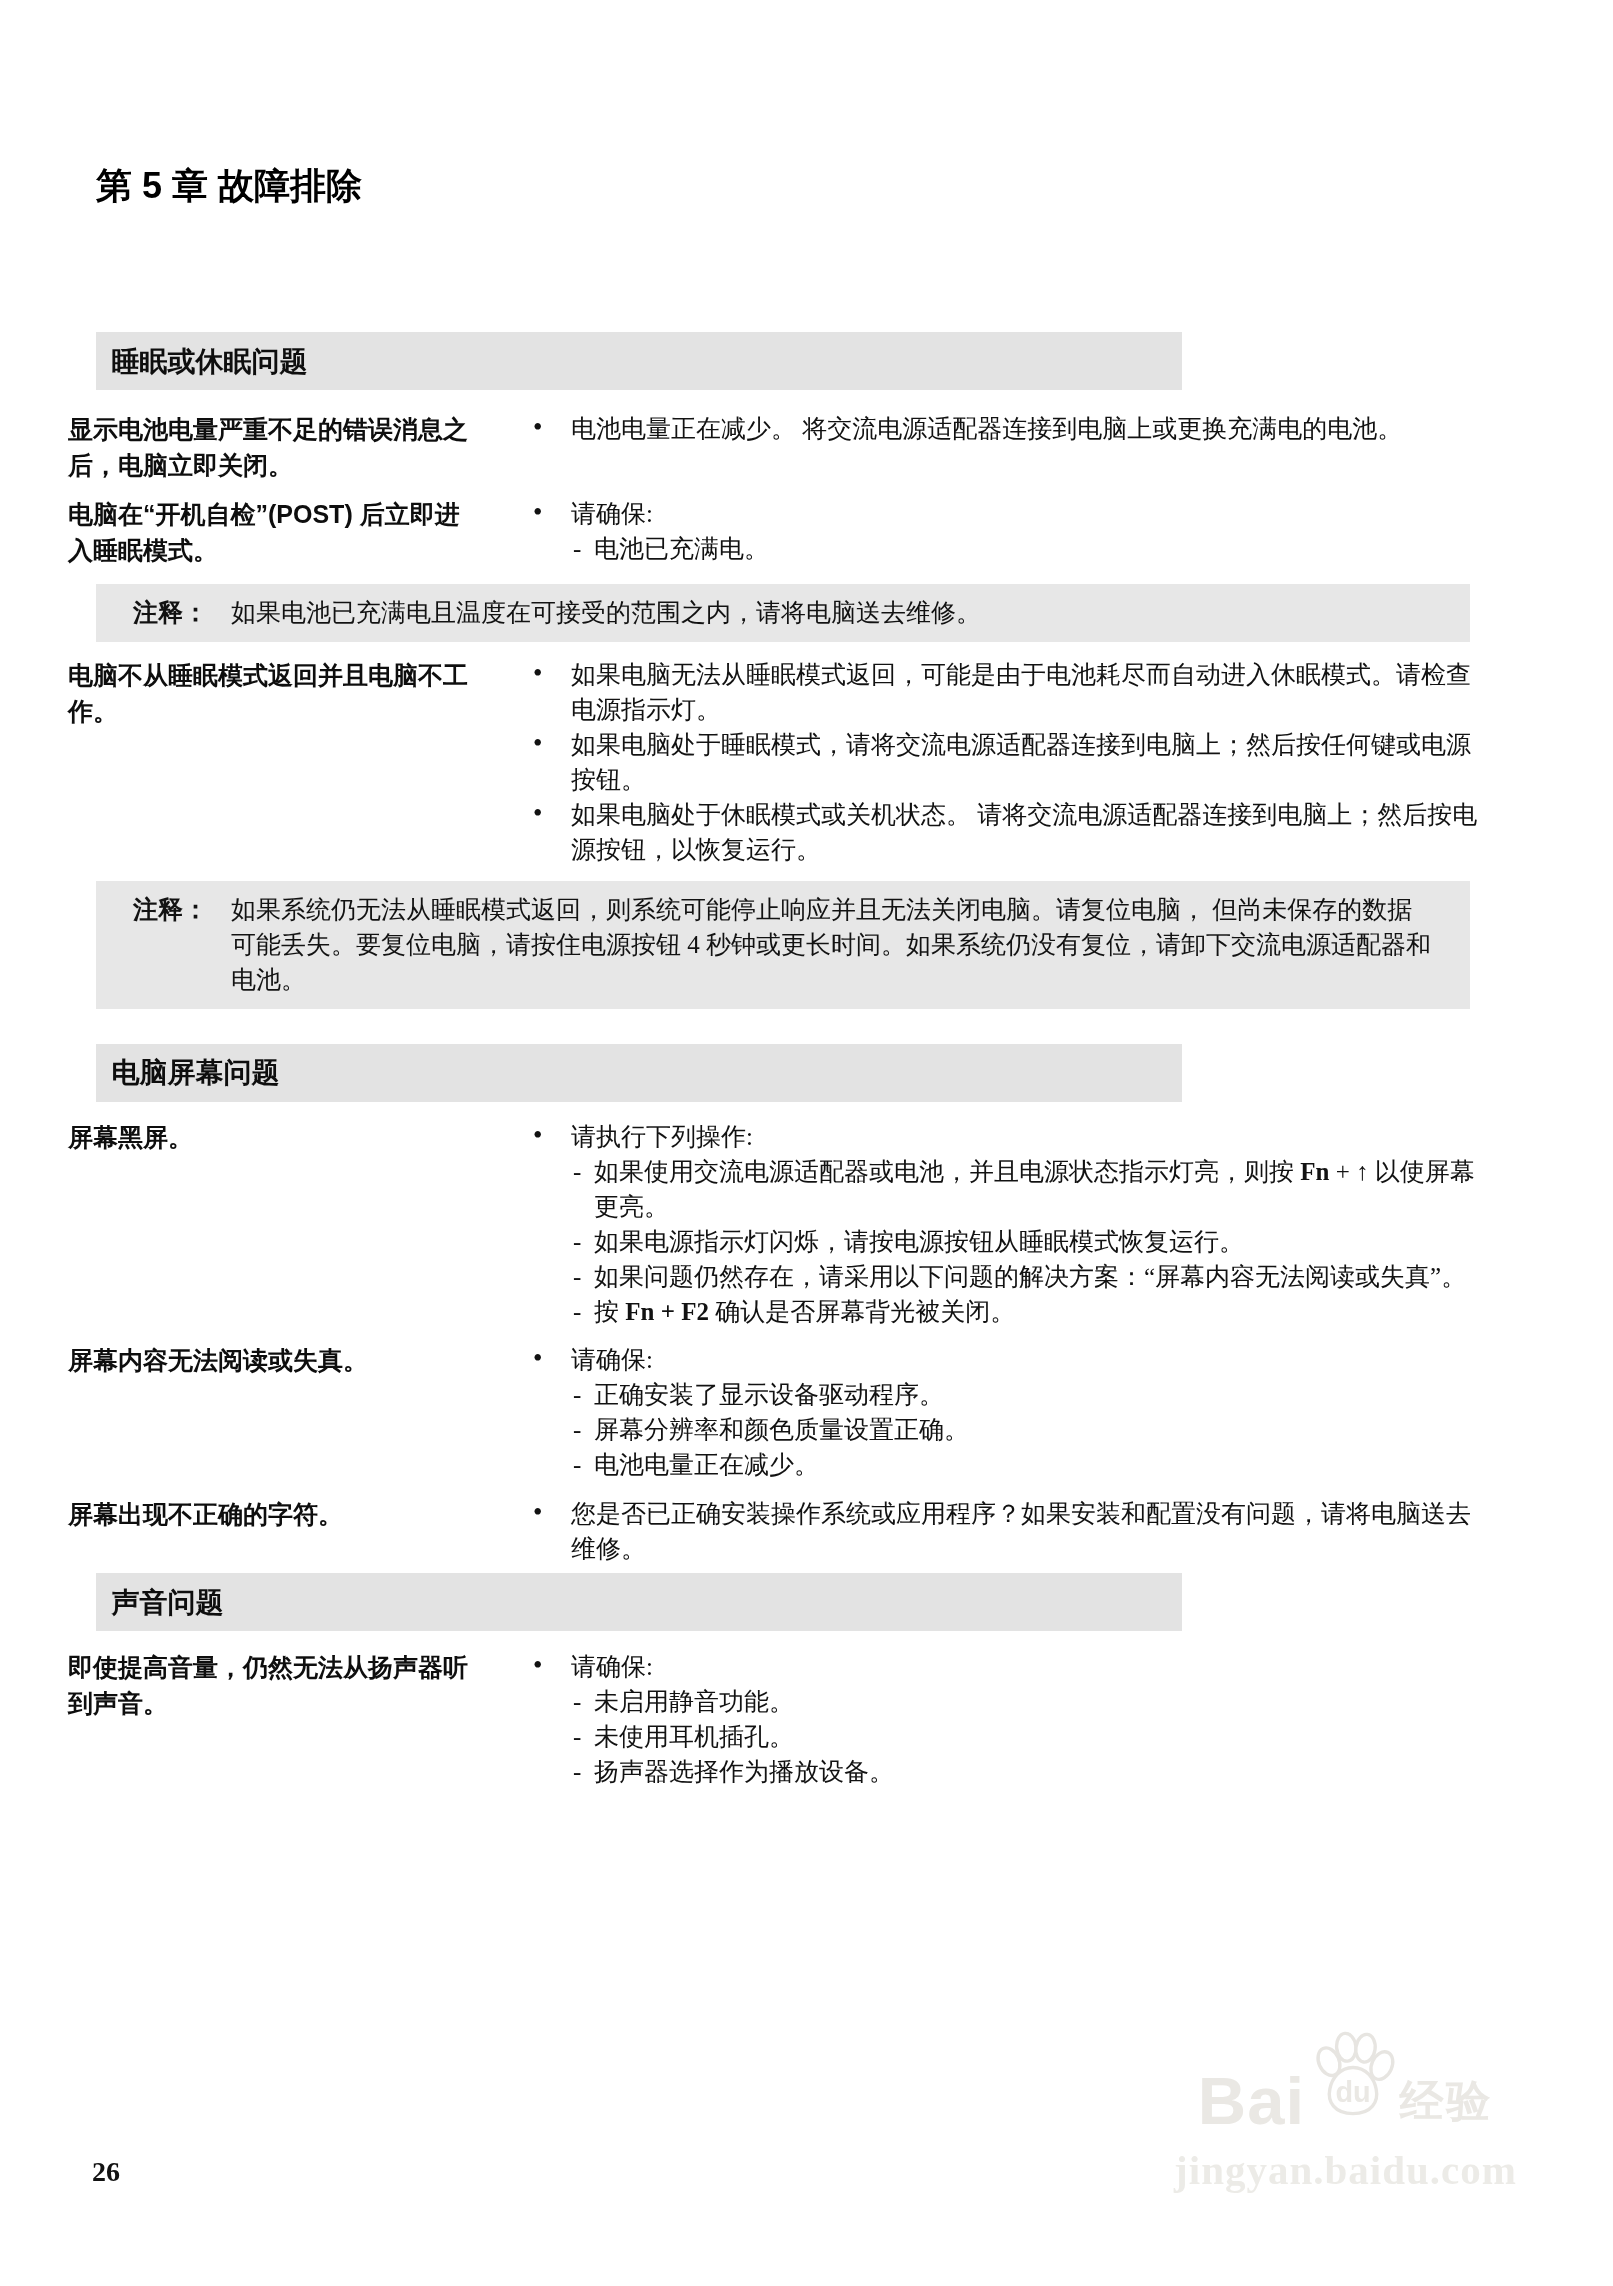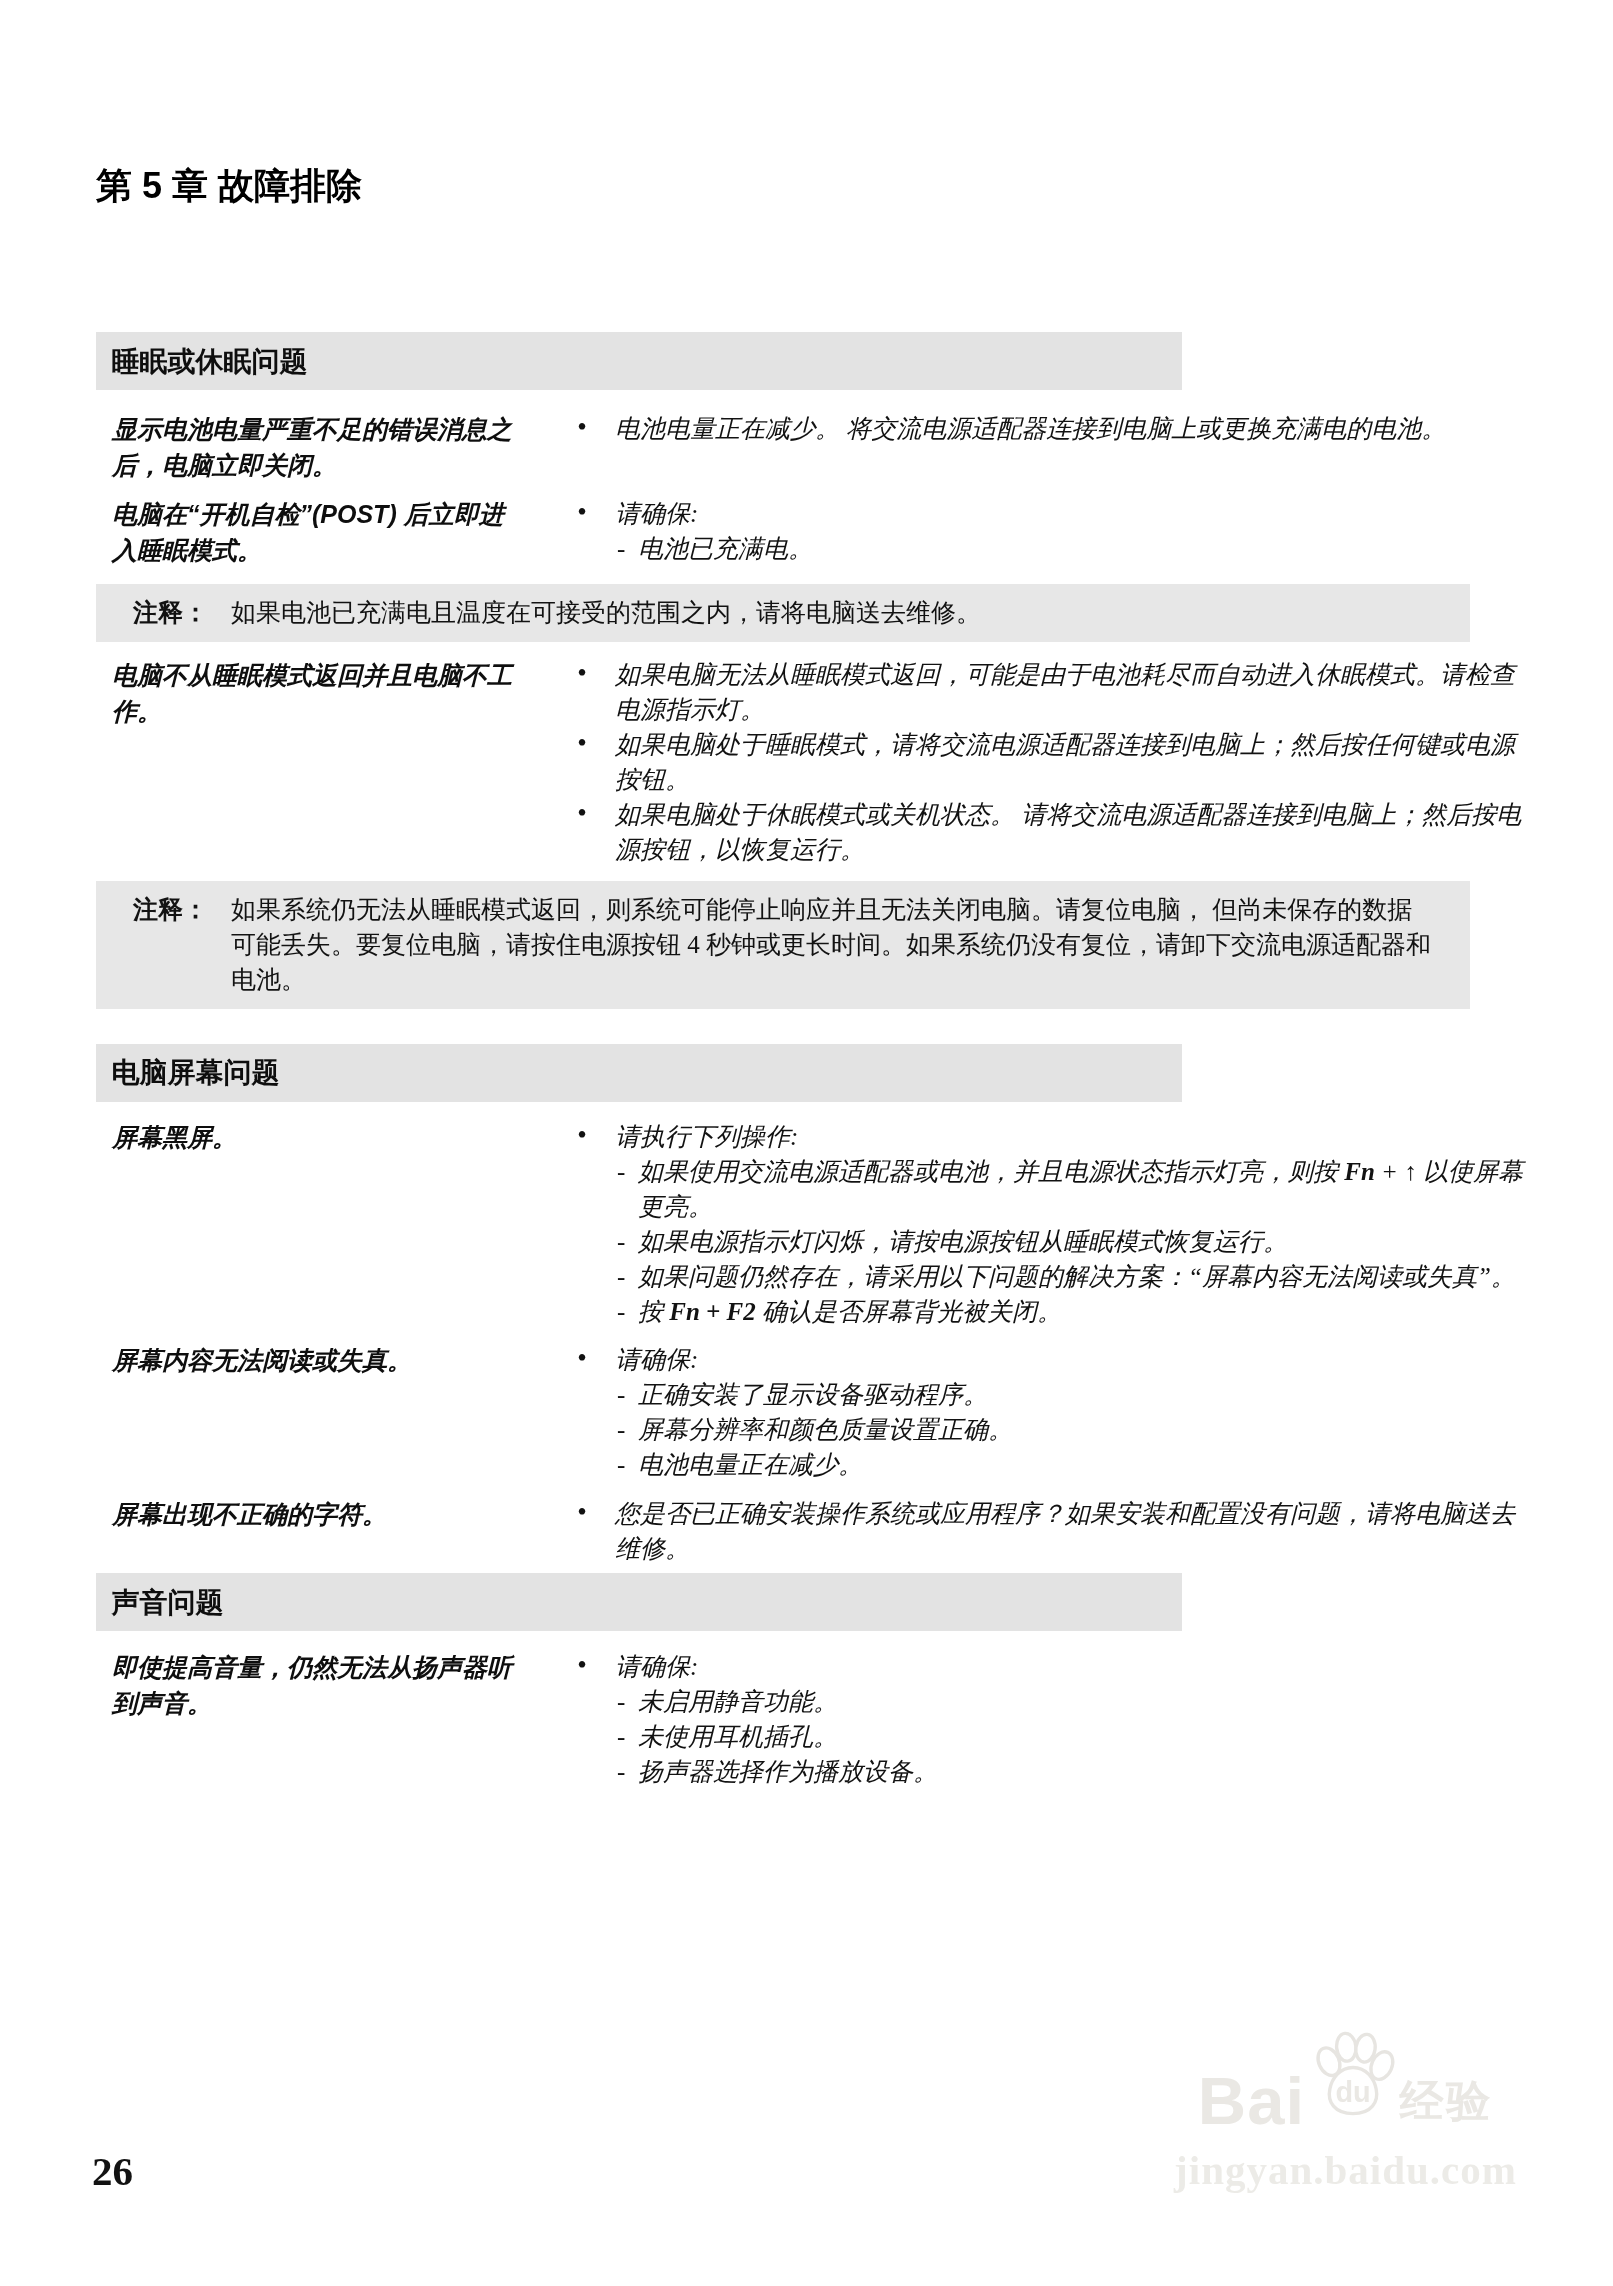--- a/index.html
+++ b/index.html
@@ -34,23 +34,22 @@
     font-size:28px;
     color:#0e0e0e;
   }
   .band-1{margin-top:125px;}
   .band-2{margin-top:35px;}
   .band-3{margin-top:7.7px;}
 
   .qa-row{
     display:grid;
     grid-template-columns:463px 1fr;
-    margin-left:112px;
+    margin-left:68px;
     width:1412px;
-    font-style:italic;
   }
   .m-t20{margin-top:21px;}
   .m-t14{margin-top:13.4px;}
   .m-t16{margin-top:15.4px;}
   .m-t18{margin-top:17.3px;}
 
   .problem{
     font-family:"Liberation Sans","DejaVu Sans",sans-serif;
     font-weight:bold;
     font-size:25px;line-height:36px;
@@ -84,21 +83,21 @@
     font-family:"Liberation Sans","DejaVu Sans",sans-serif;
     font-weight:bold;
   }
   .note-text{max-width:1210px;}
 
   .page-number{
     position:absolute;
     left:92px;top:2154px;
     font-family:"Liberation Serif","DejaVu Serif",serif;
     font-weight:bold;
-    font-size:41px;
+    font-size:28px;
   }
 
   
   .watermark{
     position:absolute;
     left:1134px;top:2062px;
     width:423px;
     text-align:center;
     user-select:none;
   }

